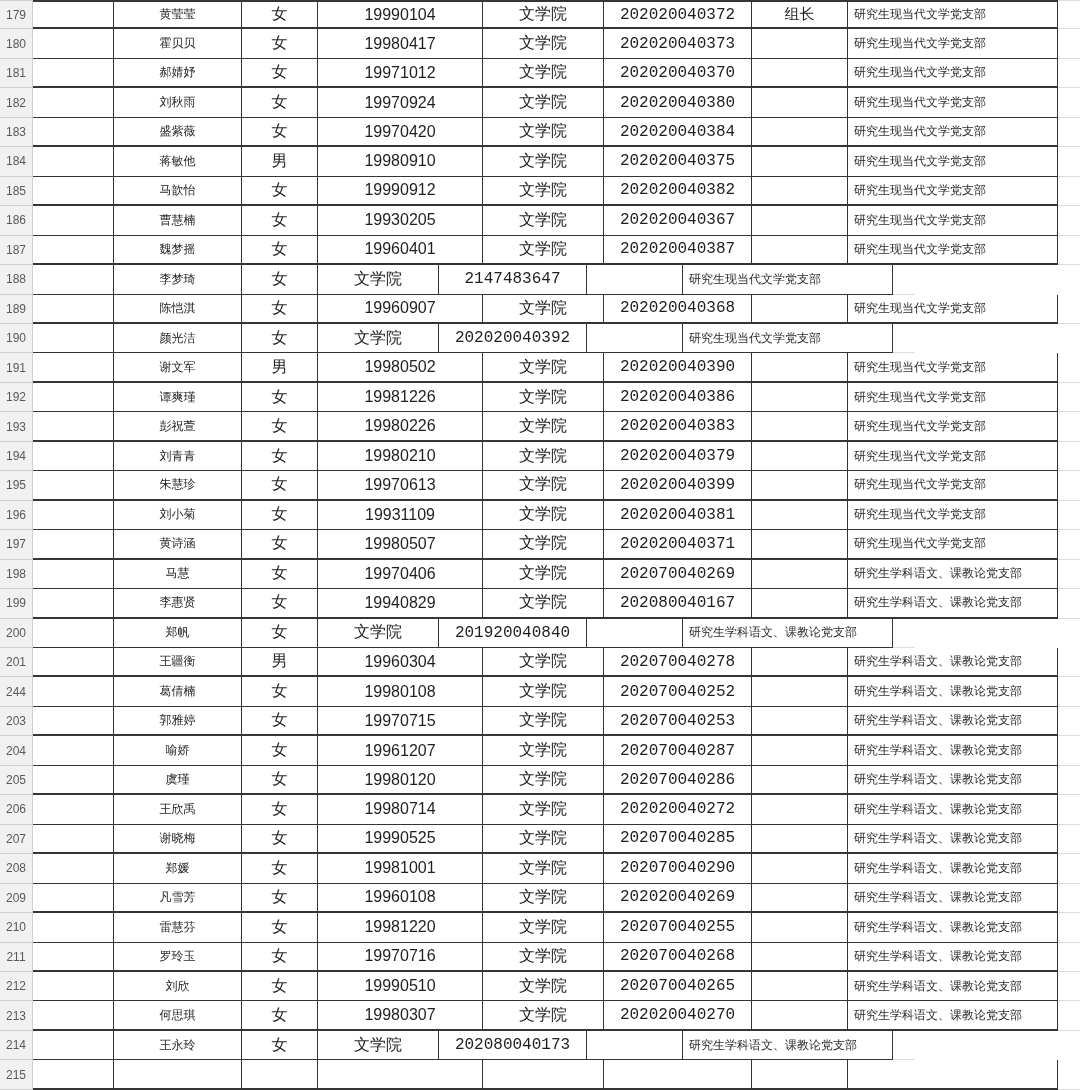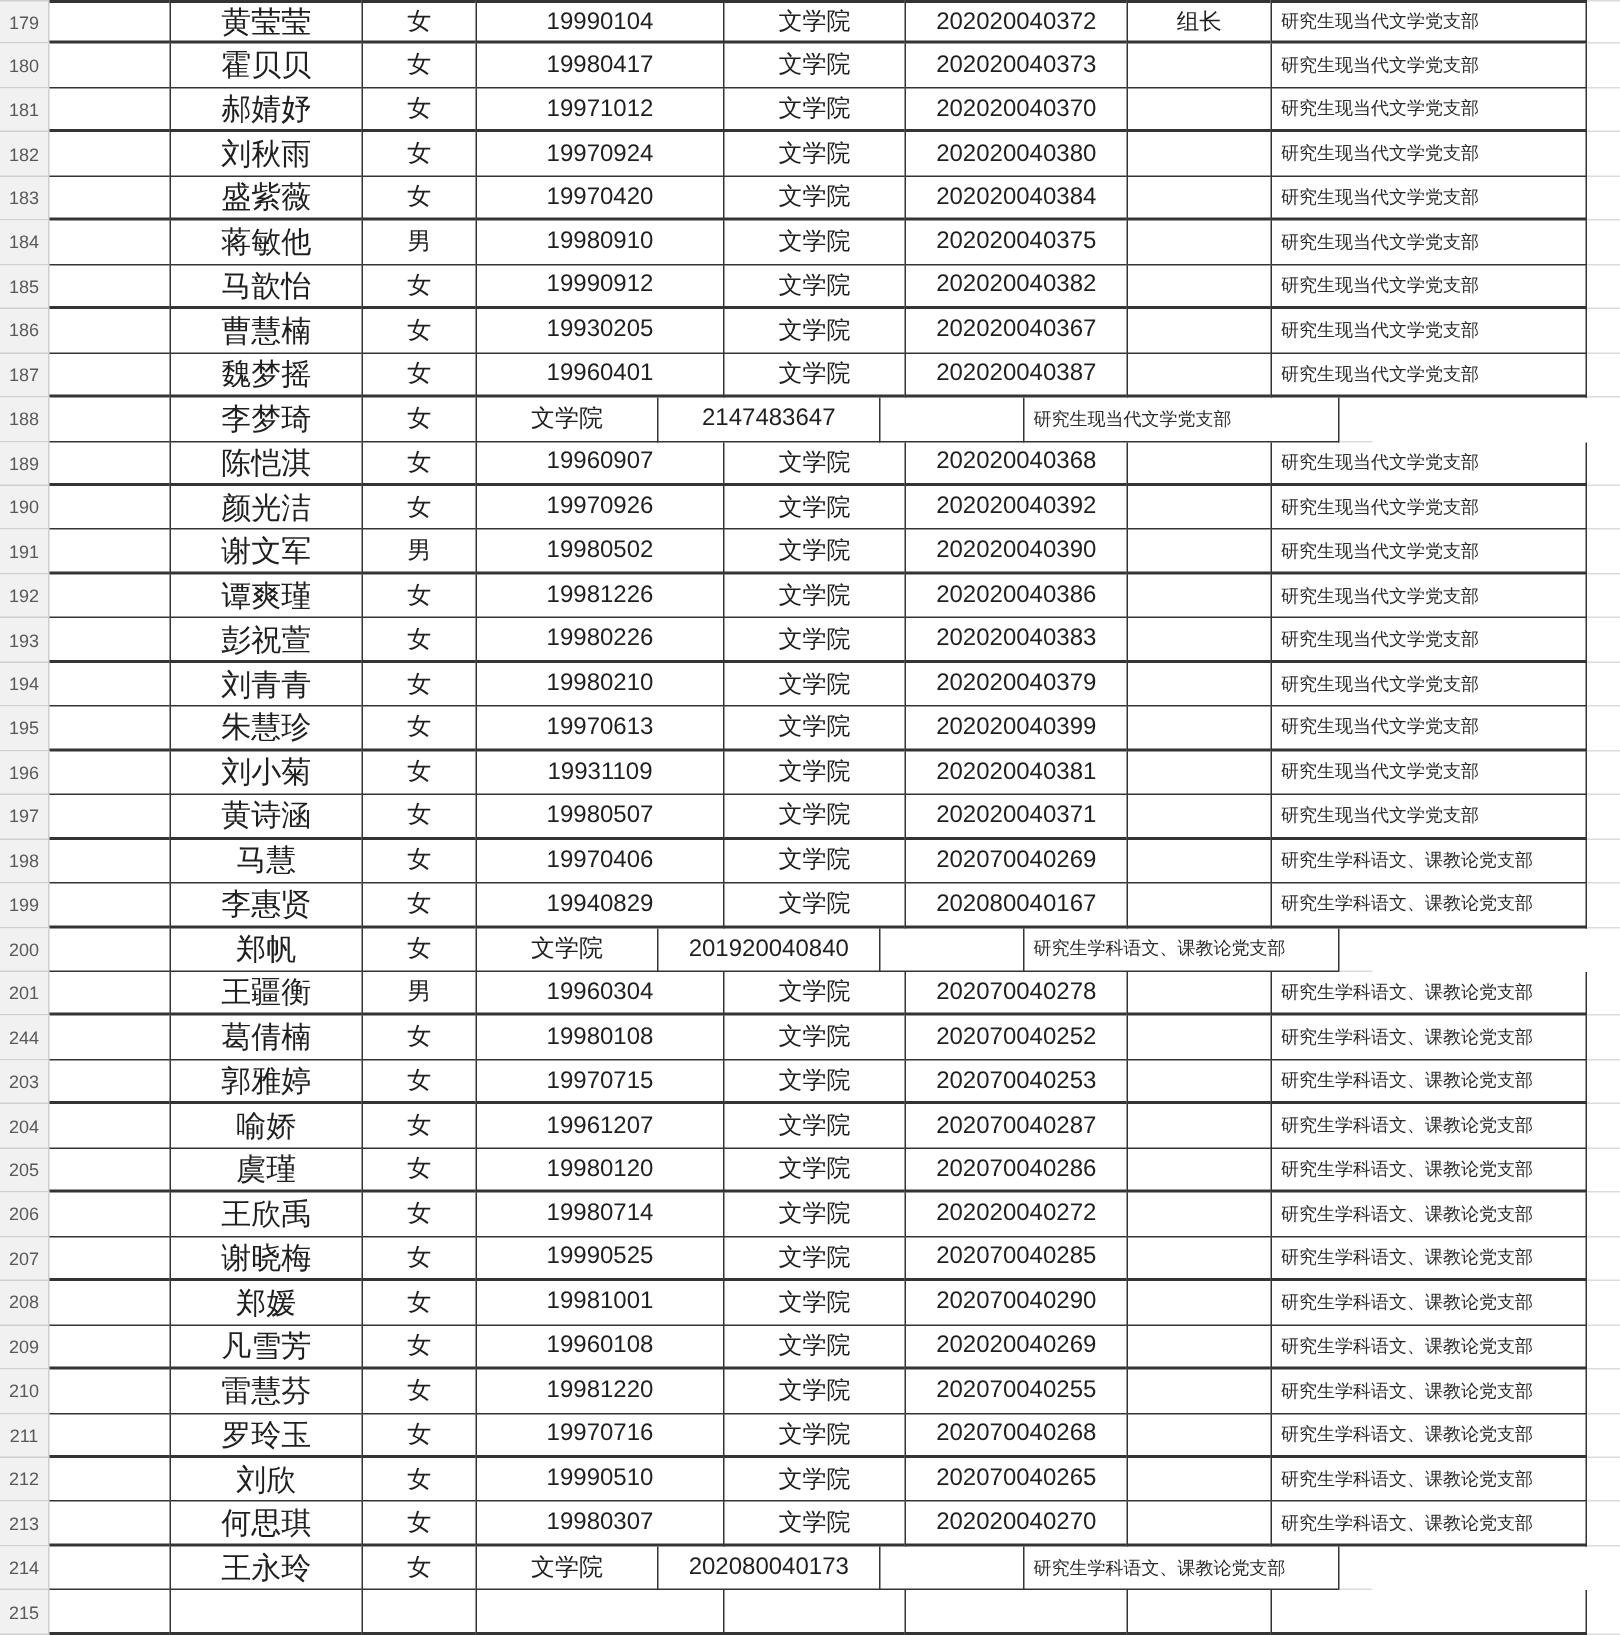--- a/index.html
+++ b/index.html
@@ -27,25 +27,25 @@
   
   .c-gutter{
     width:33px;background:var(--gutter-bg);color:var(--gutter-text);
     font-size:12px;
     border-right:1px solid var(--border-light);
     border-bottom:1px solid var(--border-light);
   }
   
   .d{border-bottom:1px solid var(--border-dark);}
   .c-spacer{width:80px;}
-  .c-name{width:128px;border-left:1px solid var(--border-dark);font-size:20px;}
+  .c-name{width:128px;border-left:1px solid var(--border-dark);font-size:12px;}
   .c-gender{width:76px;border-left:1px solid var(--border-dark);font-size:16px;}
   .c-birth{width:165px;border-left:1px solid var(--border-dark);font-size:16px;}
   .c-college{width:121px;border-left:1px solid var(--border-dark);font-size:16px;}
-  .c-id{width:148px;border-left:1px solid var(--border-dark);font-size:16px;}
+  .c-id{width:148px;border-left:1px solid var(--border-dark);font-size:16px;font-family:Liberation Mono, monospace;}
   .c-role{width:96px;border-left:1px solid var(--border-dark);font-size:15px;}
   .c-branch{
     width:211px;border-left:1px solid var(--border-dark);
     border-right:1px solid var(--border-dark);
     justify-content:flex-start;padding-left:6px;
     font-size:12px;color:var(--text-branch);
   }
   
   .c-sliver{width:22px;border-bottom:1px solid var(--sliver-line);}
   
@@ -189,21 +189,20 @@
     <div class="cell c-id d">202020040368</div>
     <div class="cell c-role d"></div>
     <div class="cell c-branch d">研究生现当代文学党支部</div>
     <div class="cell c-sliver"></div>
   </div>
       <div class="row">
     <div class="cell c-gutter">190</div>
     <div class="cell c-spacer d"></div>
     <div class="cell c-name d">颜光洁</div>
     <div class="cell c-gender d">女</div>
-    <div class="cell c-birth d">19970926</div>
     <div class="cell c-college d">文学院</div>
     <div class="cell c-id d">202020040392</div>
     <div class="cell c-role d"></div>
     <div class="cell c-branch d">研究生现当代文学党支部</div>
     <div class="cell c-sliver"></div>
   </div>
       <div class="row thick">
     <div class="cell c-gutter">191</div>
     <div class="cell c-spacer d"></div>
     <div class="cell c-name d">谢文军</div>

